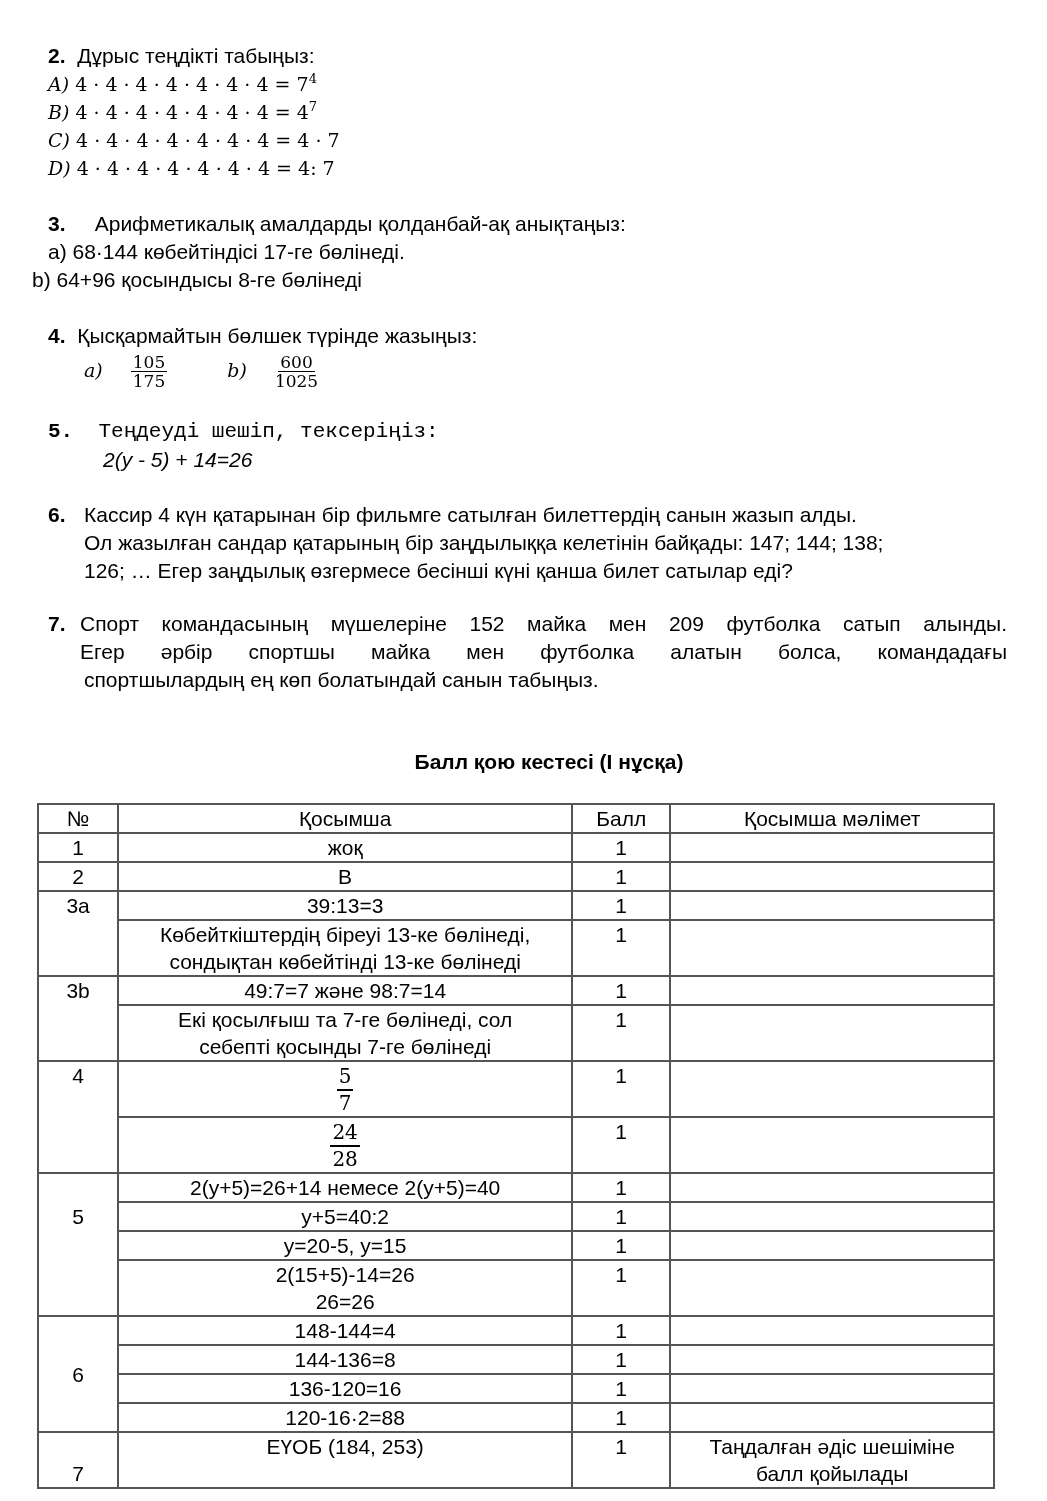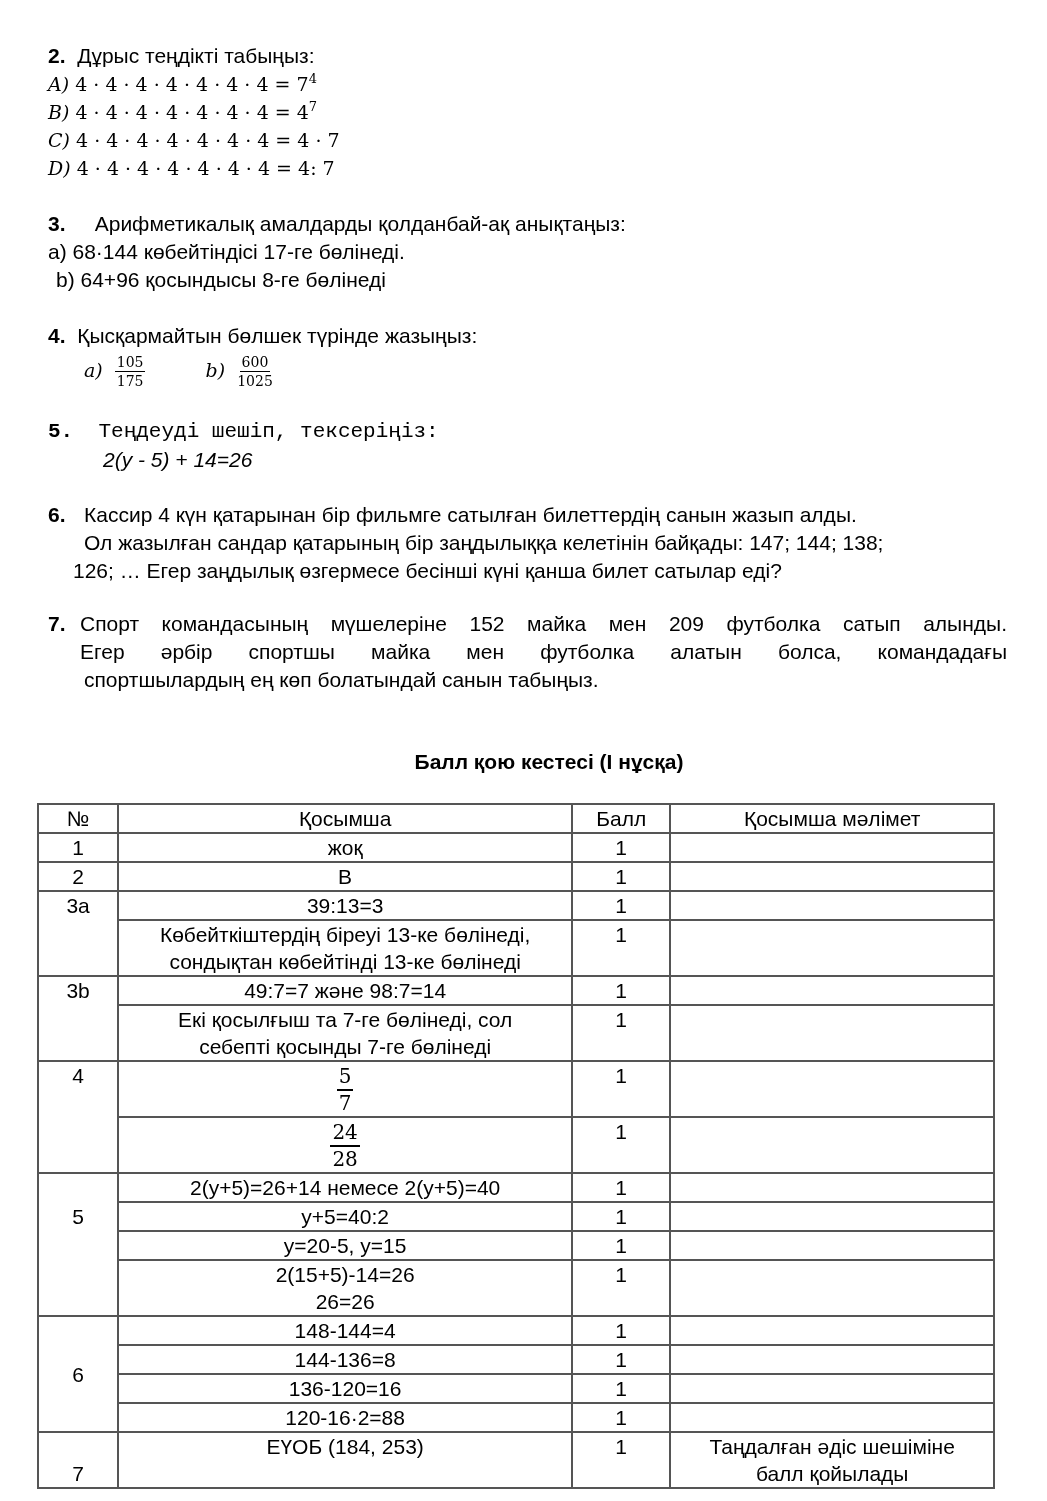--- a/index.html
+++ b/index.html
@@ -7,21 +7,21 @@
     width: 1047px; height: 1501px; position: relative; overflow: hidden;
     font-family: "Liberation Sans", sans-serif; color: #000; font-size: 21px;
   }
   .line { position: absolute; white-space: nowrap; line-height: 28px; }
   .num { font-weight: bold; }
   .math { font-family: "DejaVu Serif", "Liberation Serif", serif; font-size: 19px; }
   .mi { font-style: italic; }
   sup { font-size: 13px; vertical-align: 8px; line-height: 0; }
   .eq { font-style: italic; }
   .just { position: absolute; left: 72px; width: 927px; text-align: justify; text-align-last: justify; white-space: nowrap; line-height: 28px; margin-left: 8px; }
-  .frac { display: inline-flex; flex-direction: column; align-items: center; vertical-align: middle; font-family: "DejaVu Serif", serif; font-size: 14px; line-height: 15px; margin-left: 12px; }
+  .frac { display: inline-flex; flex-direction: column; align-items: center; vertical-align: middle; font-family: "DejaVu Serif", serif; font-size: 17px; line-height: 15px; margin-left: 28px; }
   .frac .n { border-bottom: 1px solid #000; padding: 0 2px 1px 2px; }
   .frac .d { padding-top: 2px; }
   .title { position: absolute; left: 0; width: 1098px; text-align: center; top: 748px; font-weight: bold; font-size: 21px; line-height: 28px; }
 
   table.score {
     position: absolute; left: 37px; top: 803px; border-collapse: collapse;
     width: 958px; table-layout: fixed;
   }
   table.score td, table.score th {
     border: 2px solid #555; padding: 0; text-align: center; vertical-align: top;
@@ -57,21 +57,21 @@
 <div class="line math" style="left:48px; top:154px;">
   <span class="mi">D)</span>
   <span>4 · 4 · 4 · 4 · 4 · 4 · 4 = </span><span>4: 7</span>
 </div>
 
 <div class="line" style="left:48px; top:210px;">
   <span class="num">3.</span>&nbsp;&nbsp;&nbsp;&nbsp;
   <span>Арифметикалық амалдарды қолданбай-ақ анықтаңыз:</span>
 </div>
 <div class="line" style="left:48px; top:238px;">a) 68·144 көбейтіндісі 17-ге бөлінеді.</div>
-<div class="line" style="left:56px; top:266px;">b)  64+96 қосындысы  8-ге бөлінеді</div>
+<div class="line" style="left:32px; top:266px;">b)  64+96 қосындысы  8-ге бөлінеді</div>
 
 <div class="line" style="left:48px; top:322px;">
   <span class="num">4.</span>&nbsp;
   <span>Қысқармайтын бөлшек түрінде жазыңыз:</span>
 </div>
 <div class="line math" style="left:84px; top:350px; line-height:40px;">
   <span class="mi">a)</span><span class="frac">
       <span class="n">105</span>
       <span class="d">175</span>
     </span>
@@ -86,21 +86,21 @@
   <span class="num">5.</span>&nbsp;
   <span>Теңдеуді шешіп, тексеріңіз:</span>
 </div>
 <div class="line eq" style="left:103px; top:446px;">2(y - 5) + 14=26</div>
 
 <div class="line" style="left:48px; top:501px;">
   <span class="num">6.</span>
 </div>
 <div class="line" style="left:84px; top:501px;">Кассир 4 күн қатарынан бір фильмге сатылған билеттердің санын жазып алды.</div>
 <div class="line" style="left:84px; top:529px;">Ол жазылған сандар қатарының бір заңдылыққа келетінін байқады: 147; 144; 138;</div>
-<div class="line" style="left:73px; top:557px;">126; … Егер заңдылық өзгермесе бесінші күні қанша билет сатылар еді?</div>
+<div class="line" style="left:84px; top:557px;">126; … Егер заңдылық өзгермесе бесінші күні қанша билет сатылар еді?</div>
 
 <div class="line" style="left:48px; top:610px;">
   <span class="num">7.</span>
 </div>
 <div class="just" style="top:610px;">Спорт командасының мүшелеріне 152 майка мен 209 футболка сатып алынды.</div>
 <div class="just" style="top:638px;">Егер әрбір спортшы майка мен футболка алатын болса, командадағы</div>
 <div class="line" style="left:84px; top:666px;">спортшылардың ең көп болатындай  санын табыңыз.</div>
 
 <div class="title">Балл қою кестесі (І нұсқа)</div>
 

